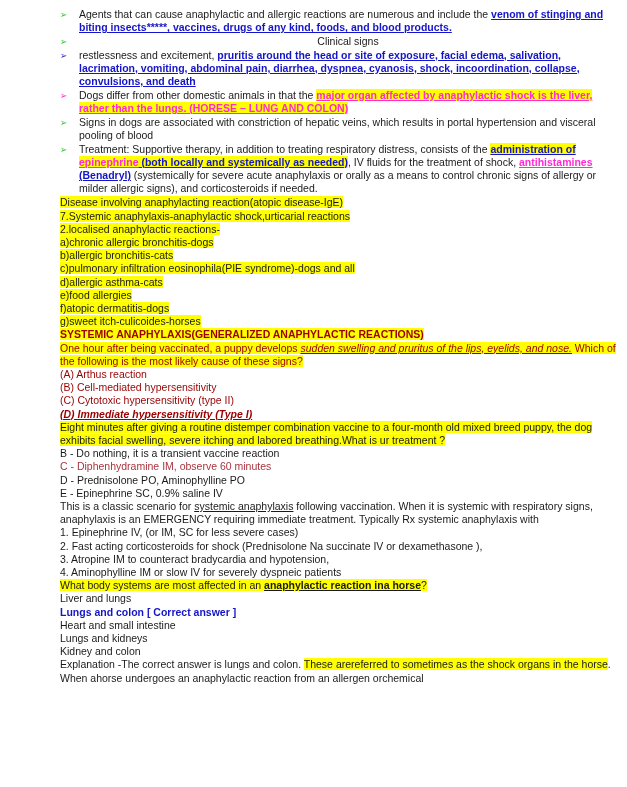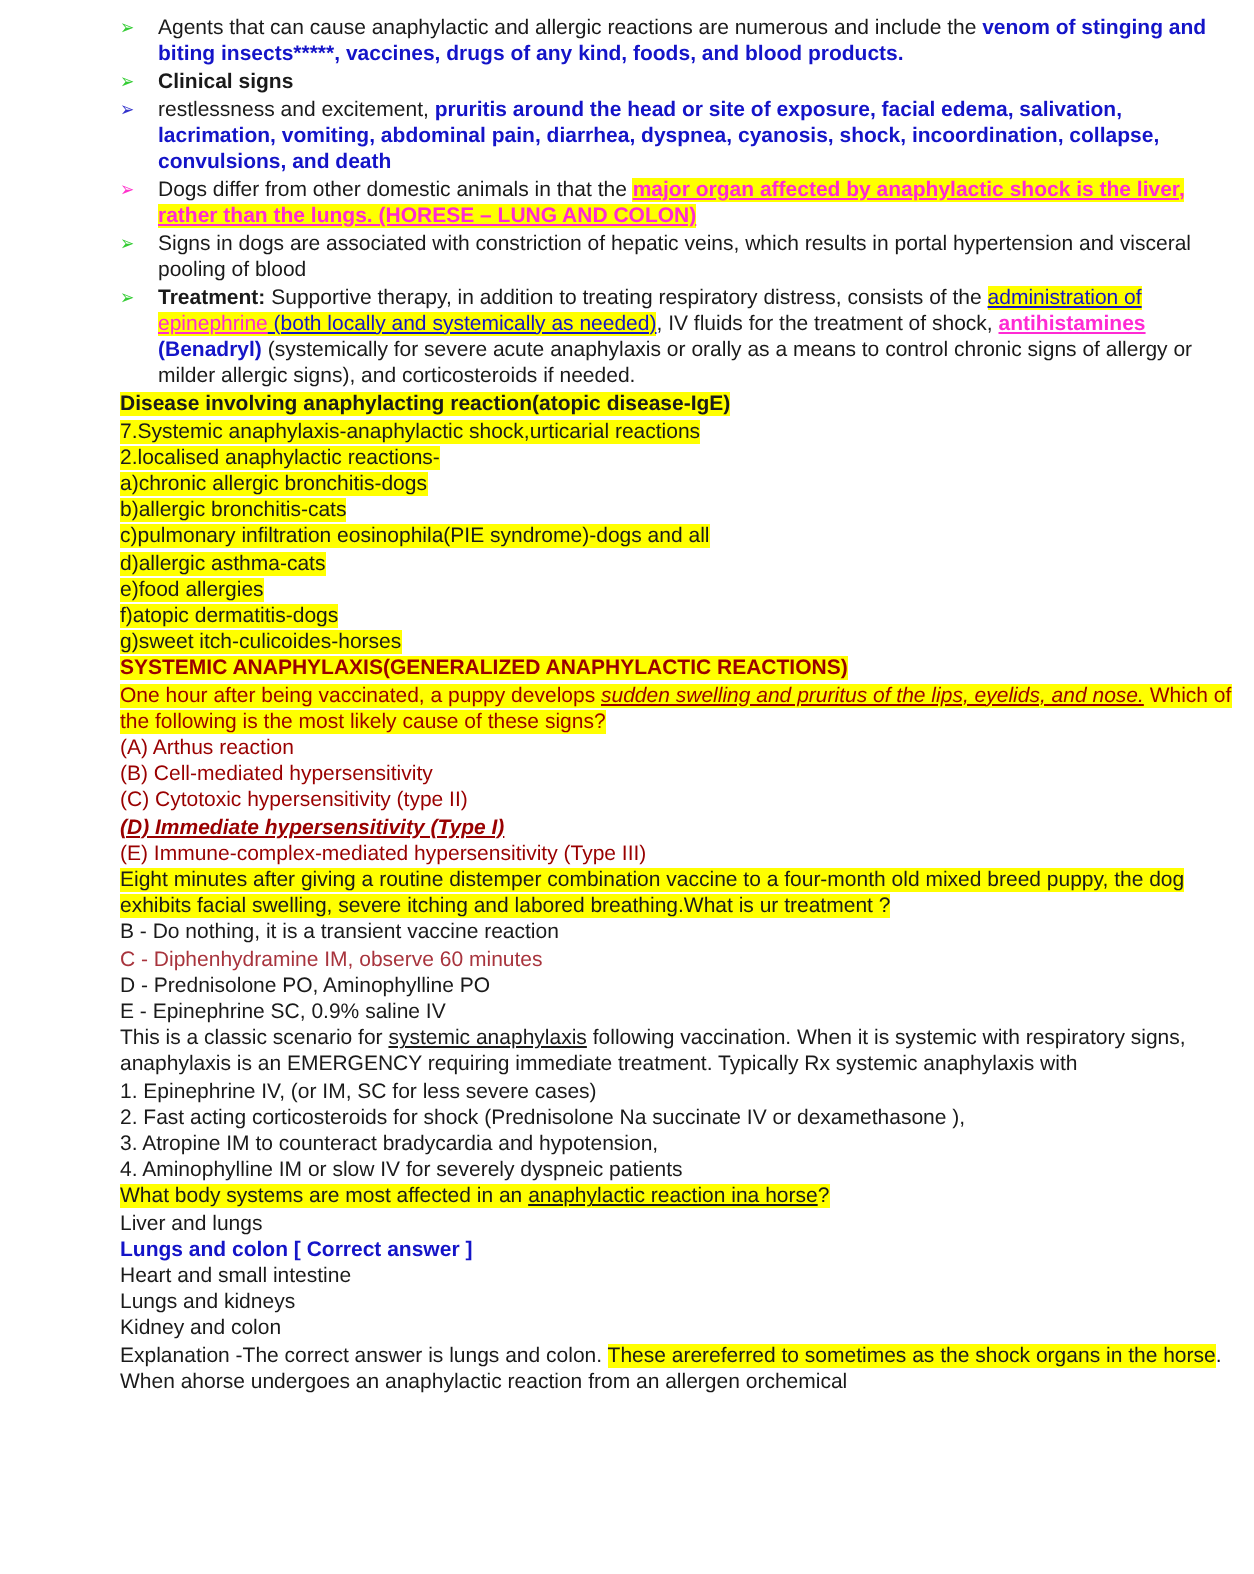--- a/index.html
+++ b/index.html
@@ -42,30 +42,30 @@
   .bullet-body {
     flex: 1 1 auto;
     padding-left: 2px;
   }
 
   
   .line { margin: 0; }
 
   
   .hl { background-color: #ffff00; }
-  .bu { font-weight: normal; text-decoration: underline; text-align: center; }
-  .b  { font-weight: bold; }
+  .bu { font-weight: bold; text-decoration: underline; text-align: center; }
+  .b  { font-weight: normal; text-align: center; }
   .u  { text-decoration: underline; }
   .blue    { color: #1414c8; }
   .magenta { color: #ff2ad4; }
   .maroon  { color: #990000; }
   .darkred { color: #a8343d; }
   .black   { color: #1a1a1a; }
 
-  .blue-bu { color: #1414c8; font-weight: bold; }
+  .blue-bu { color: #1414c8; font-weight: bold; text-decoration: underline; }
   .blue-b  { color: #1414c8; font-weight: bold; }
   .mag-bu  { color: #ff2ad4; font-weight: bold; text-decoration: underline; }
   .maroon-b { color: #990000; font-weight: bold; margin-top: 12px; }
   .maroon-biu { color: #990000; font-weight: bold; font-style: italic; text-decoration: underline; }
   .maroon-iu { color: #990000; font-style: italic; text-decoration: underline; }
 
   .section { margin: 0; }
   .spacer-top { margin-top: 1px; }
 </style>
 </head>
@@ -117,21 +117,20 @@
   </div>
 
   <div class="section">
     <div class="line"><span class="hl maroon-b">SYSTEMIC ANAPHYLAXIS(GENERALIZED ANAPHYLACTIC REACTIONS)</span></div>
 
     <div class="line"><span class="hl maroon">One hour after being vaccinated, a puppy develops </span><span class="hl maroon-iu">sudden swelling and pruritus of the lips, eyelids, and nose.</span><span class="hl maroon"> Which of the following is the most likely cause of these signs?</span></div>
     <div class="line"><span class="maroon">(A) Arthus reaction</span></div>
     <div class="line"><span class="maroon">(B) Cell-mediated hypersensitivity</span></div>
     <div class="line"><span class="maroon">(C) Cytotoxic hypersensitivity (type II)</span></div>
     <div class="line"><span class="maroon-biu">(D) Immediate hypersensitivity (Type I)</span></div>
-    <div class="line"><span class="maroon">(E) Immune-complex-mediated hypersensitivity (Type III)</span></div>
 
     <div class="line"><span class="hl black">Eight minutes after giving a routine distemper combination vaccine to a four-month old mixed breed puppy, the dog exhibits facial swelling, severe itching and labored breathing.What is ur treatment ?</span></div>
     <div class="line"><span>B - Do nothing, it is a transient vaccine reaction</span></div>
     <div class="line"><span class="darkred">C - Diphenhydramine IM, observe 60 minutes</span></div>
     <div class="line"><span>D - Prednisolone PO, Aminophylline PO</span></div>
     <div class="line"><span>E - Epinephrine SC, 0.9% saline IV</span></div>
 
     <div class="line"><span>This is a classic scenario for </span><span class="u">systemic anaphylaxis</span><span> following vaccination. When it is systemic with respiratory signs, anaphylaxis is an EMERGENCY requiring immediate treatment. Typically Rx systemic anaphylaxis with</span></div>
 
     <div class="line">1. Epinephrine IV, (or IM, SC for less severe cases)</div>

